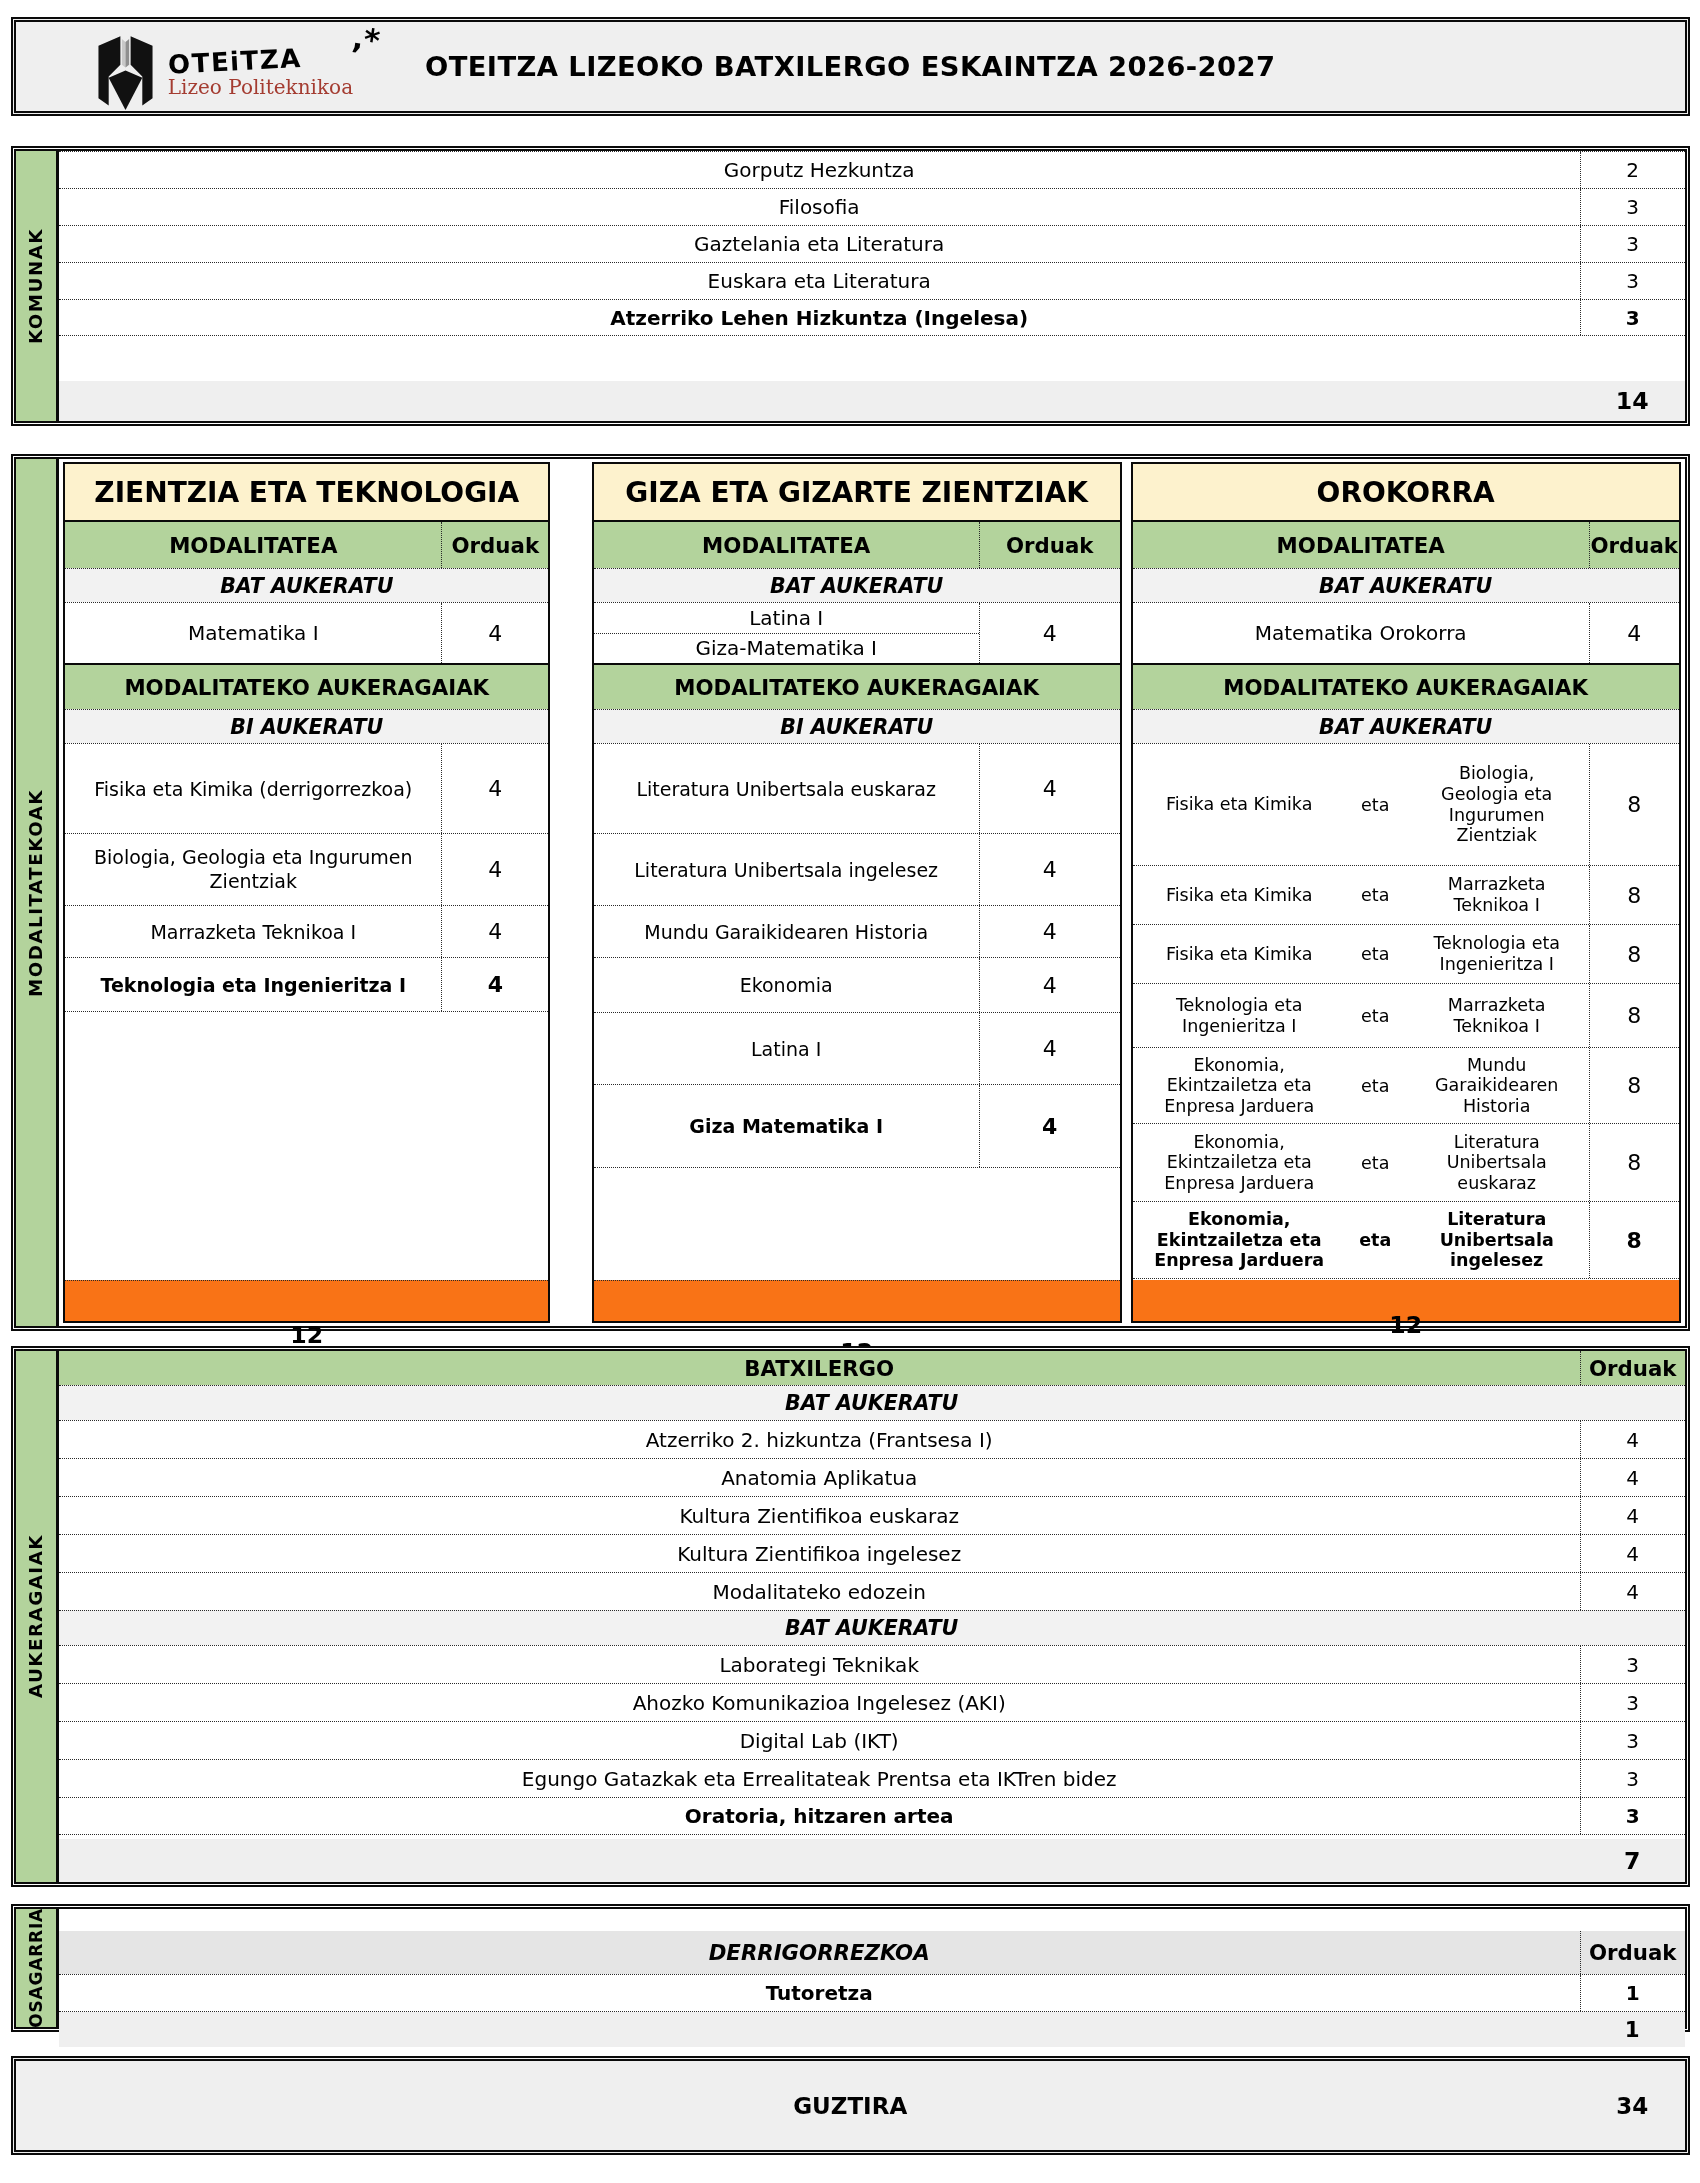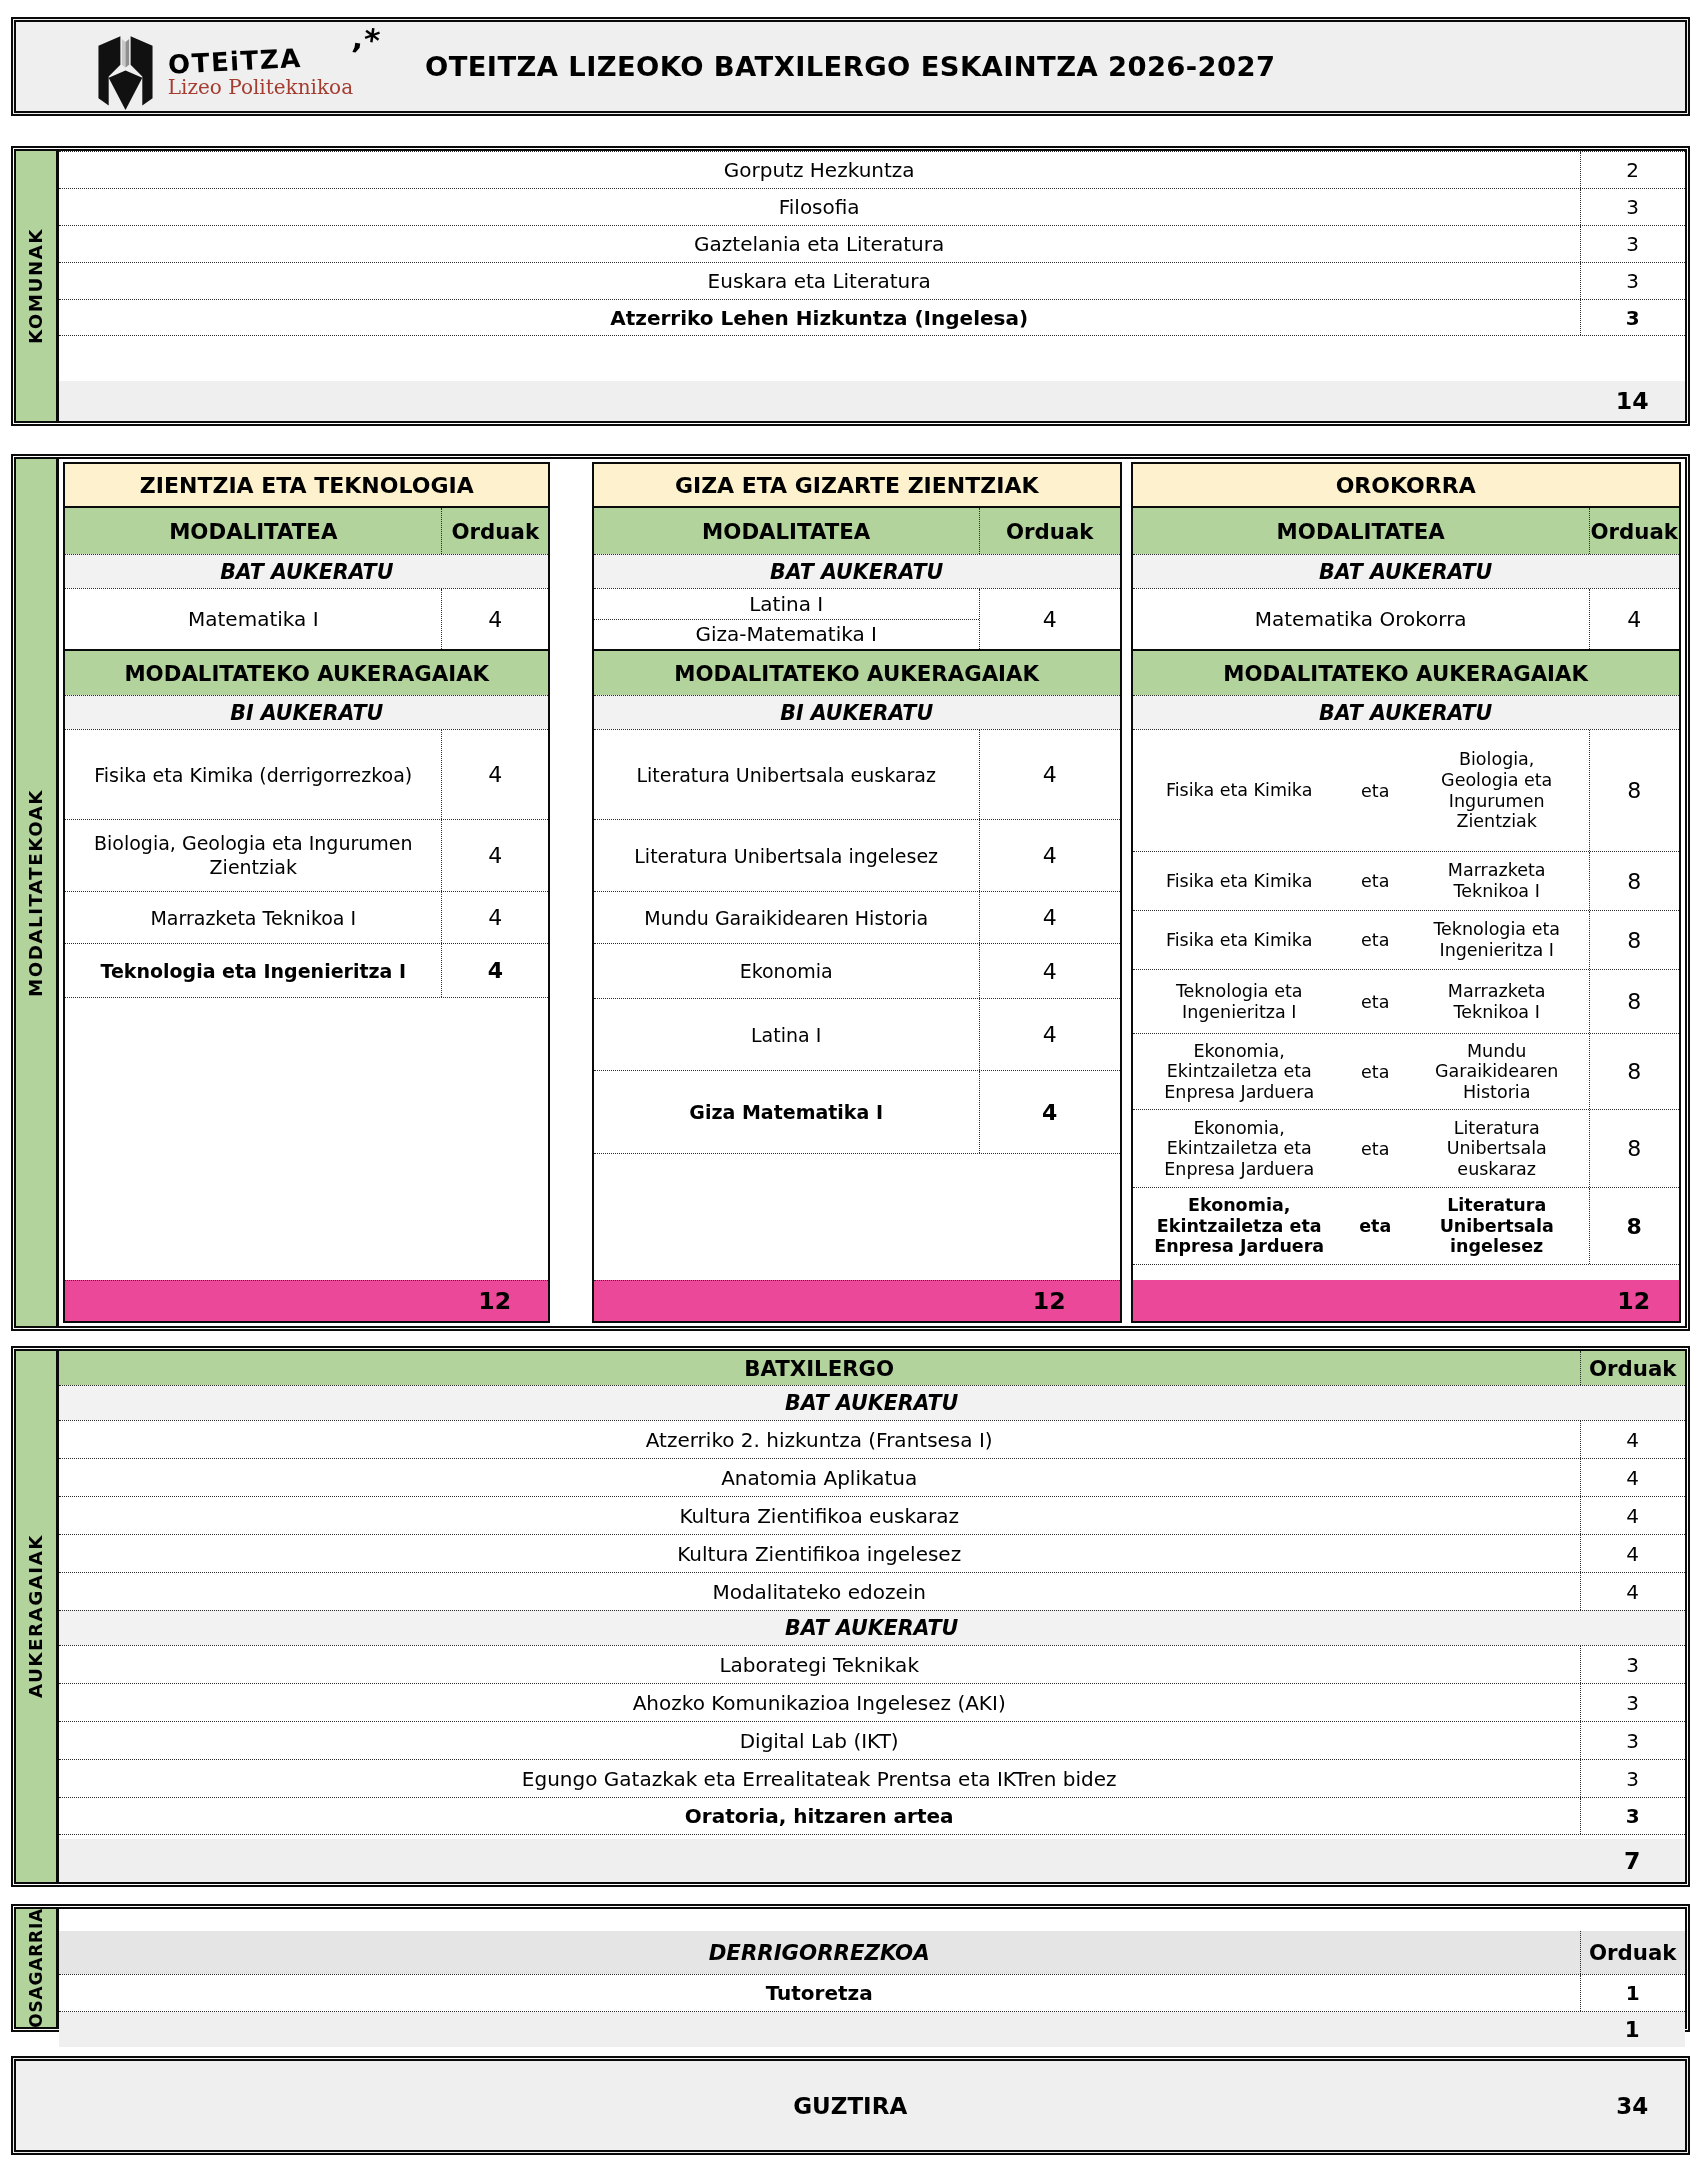--- a/index.html
+++ b/index.html
@@ -48,26 +48,26 @@
   .mtable{position:absolute;top:3px;bottom:3px;border:2.3px solid #0a0a0a;background:#fff;display:flex;flex-direction:column;box-sizing:border-box;}
   .t1{left:4.6px;width:487px;}
   .t2{left:533px;width:530px;}
   .t3{left:1072px;width:550px;}
   .t1 .hrs{flex:0 0 107px;}
   .t2 .hrs{flex:0 0 141px;}
   .t3 .hrs{flex:0 0 90px;}
   .t1 .hrs-plain{flex:0 0 107px;}
   .t2 .hrs-plain{flex:0 0 141px;}
   .t3 .hrs-plain{flex:0 0 90px;}
-  .m-title{height:44px;background:#fdf2cd;border-bottom:2.3px solid #0a0a0a;font-weight:bold;font-size:22px;}
+  .m-title{height:58px;background:#fdf2cd;border-bottom:2.3px solid #0a0a0a;font-weight:bold;font-size:28px;}
   .m-cols{height:46px;background:#b3d39c;}
   .m-choose{height:34px;background:#f2f2f2;}
   .m-mand{height:61px;}
   .m-opt-title{height:46px;background:#b3d39c;border-top:2.3px solid #0a0a0a;}
-  .m-total{height:41px;background:#ec4899;margin-top:auto;}
+  .m-total{height:41px;background:#f97316;margin-top:auto;flex-direction:column;}
   .stack{display:flex;flex-direction:column;flex:1;min-width:0;}
   .stack-cell{flex:1;}
   .pair-left{flex:0 0 213px;font-size:17.5px;line-height:1.18;padding:0 4.6px;}
   .pair-eta{flex:0 0 59px;font-size:17.5px;}
   .pair-right{flex:1;font-size:17.5px;line-height:1.18;padding:0 15.2px;}
 
   
   .aukera-box{top:1346px;height:541px;display:flex;}
   .a-head{height:34px;background:#b3d39c;}
   .a-choose{height:35px;background:#f2f2f2;}

